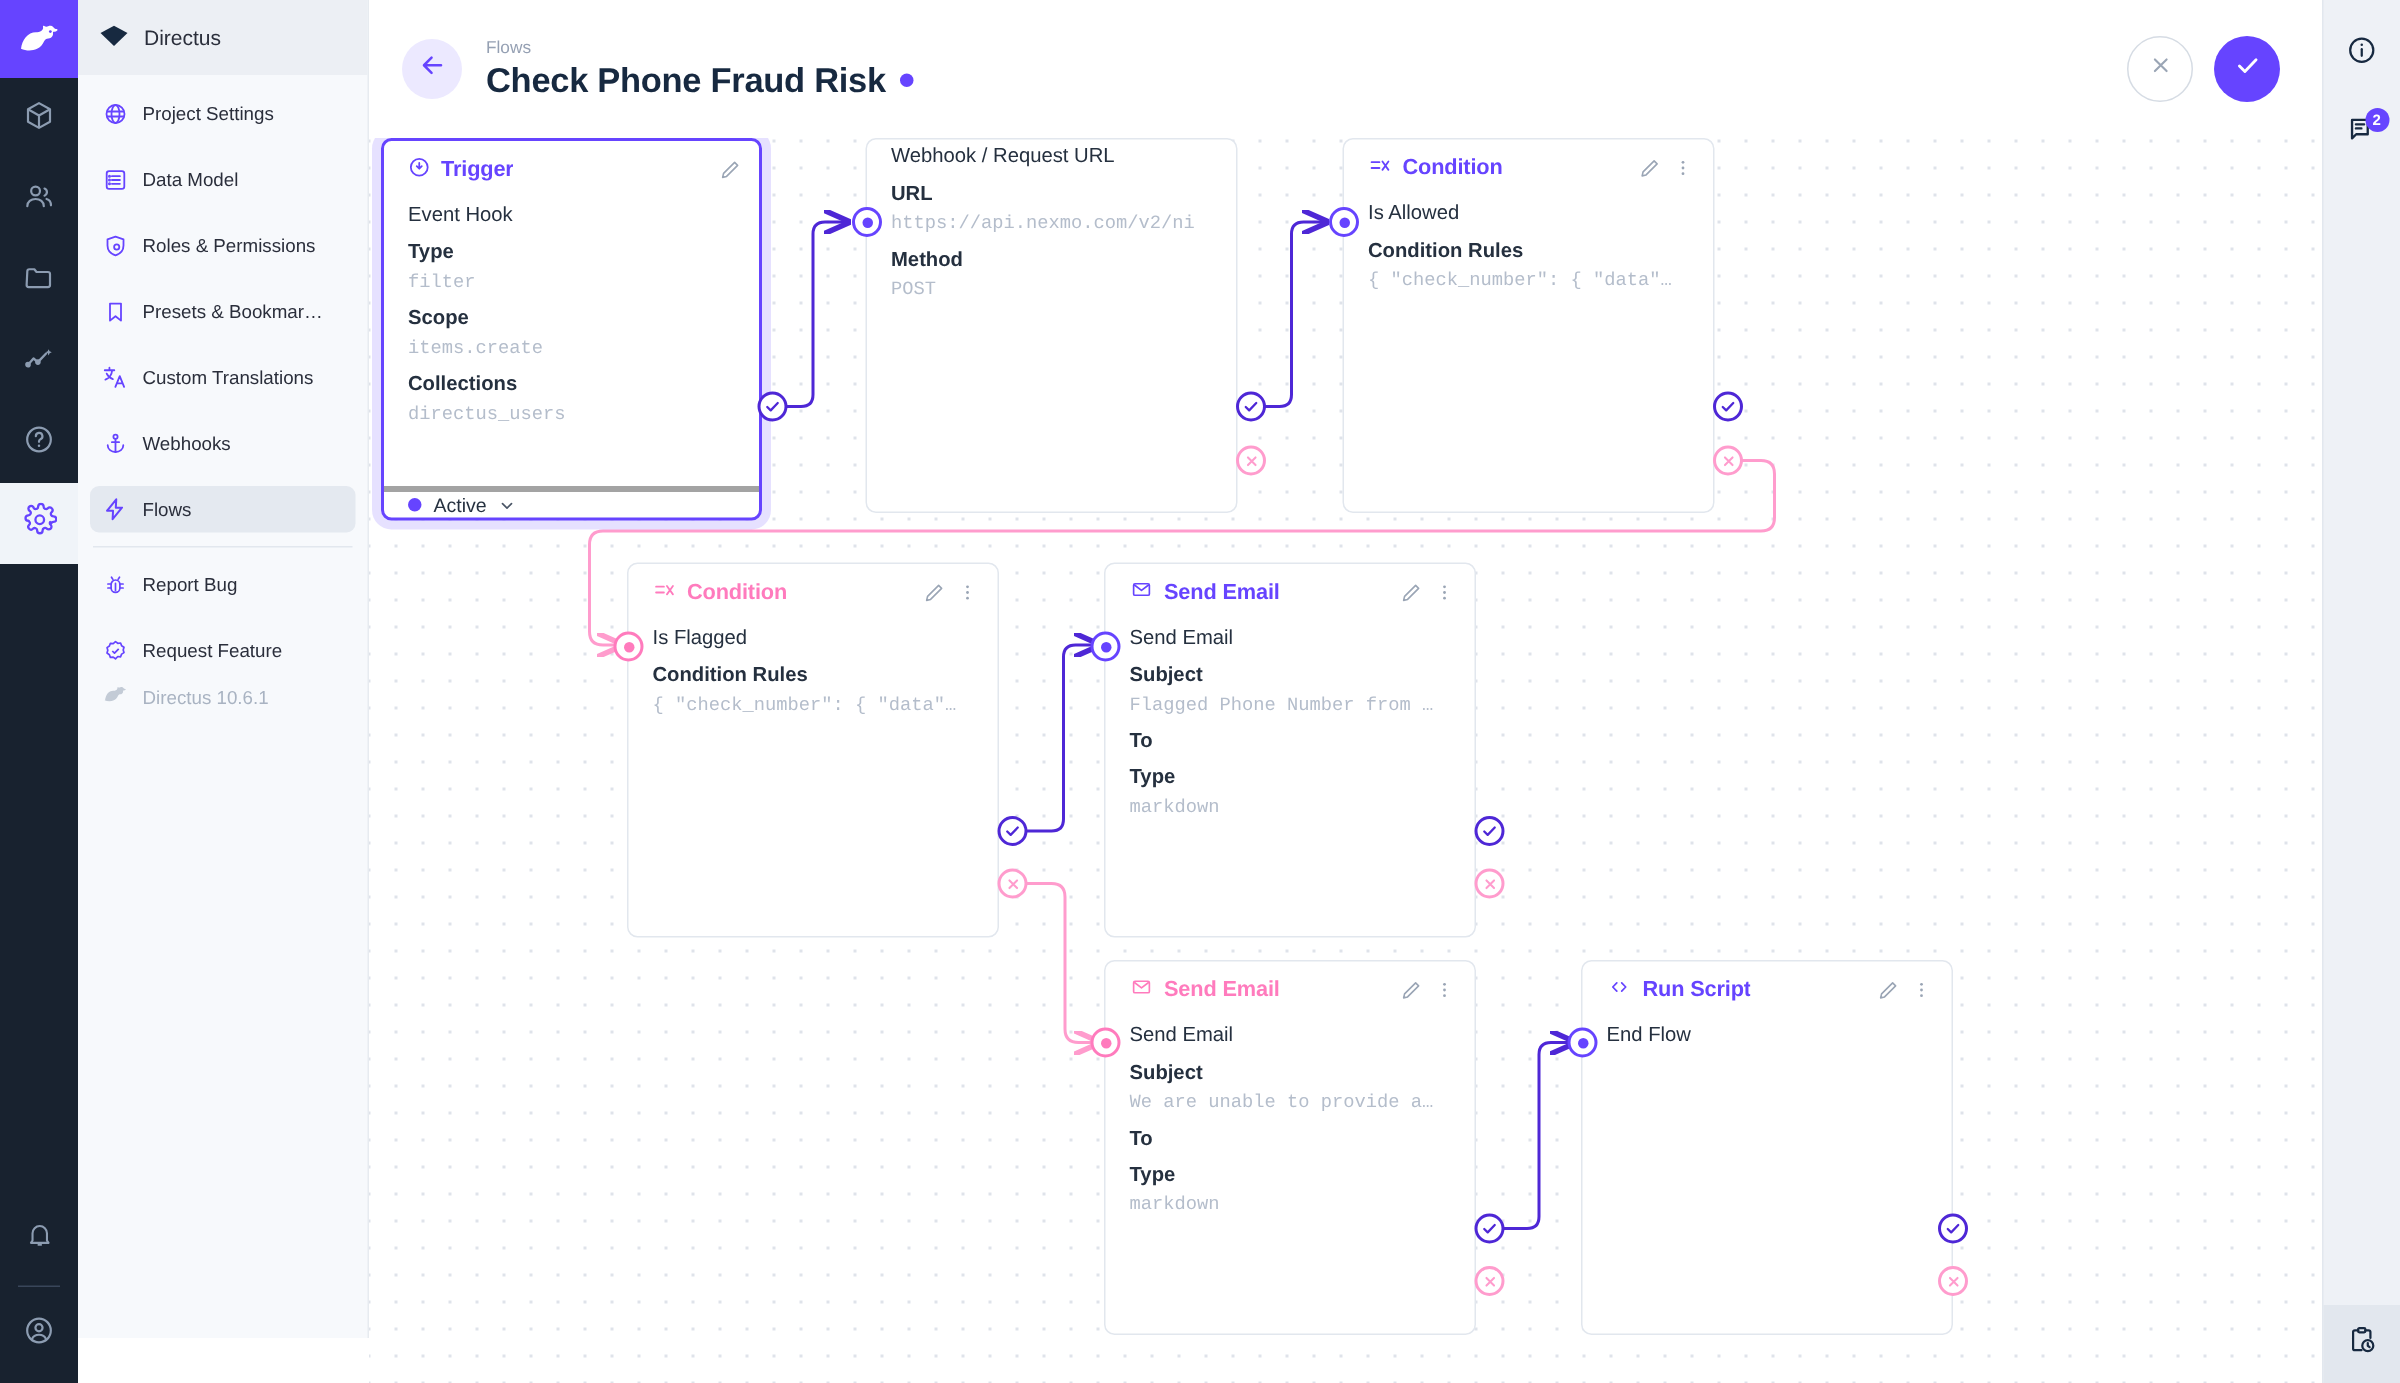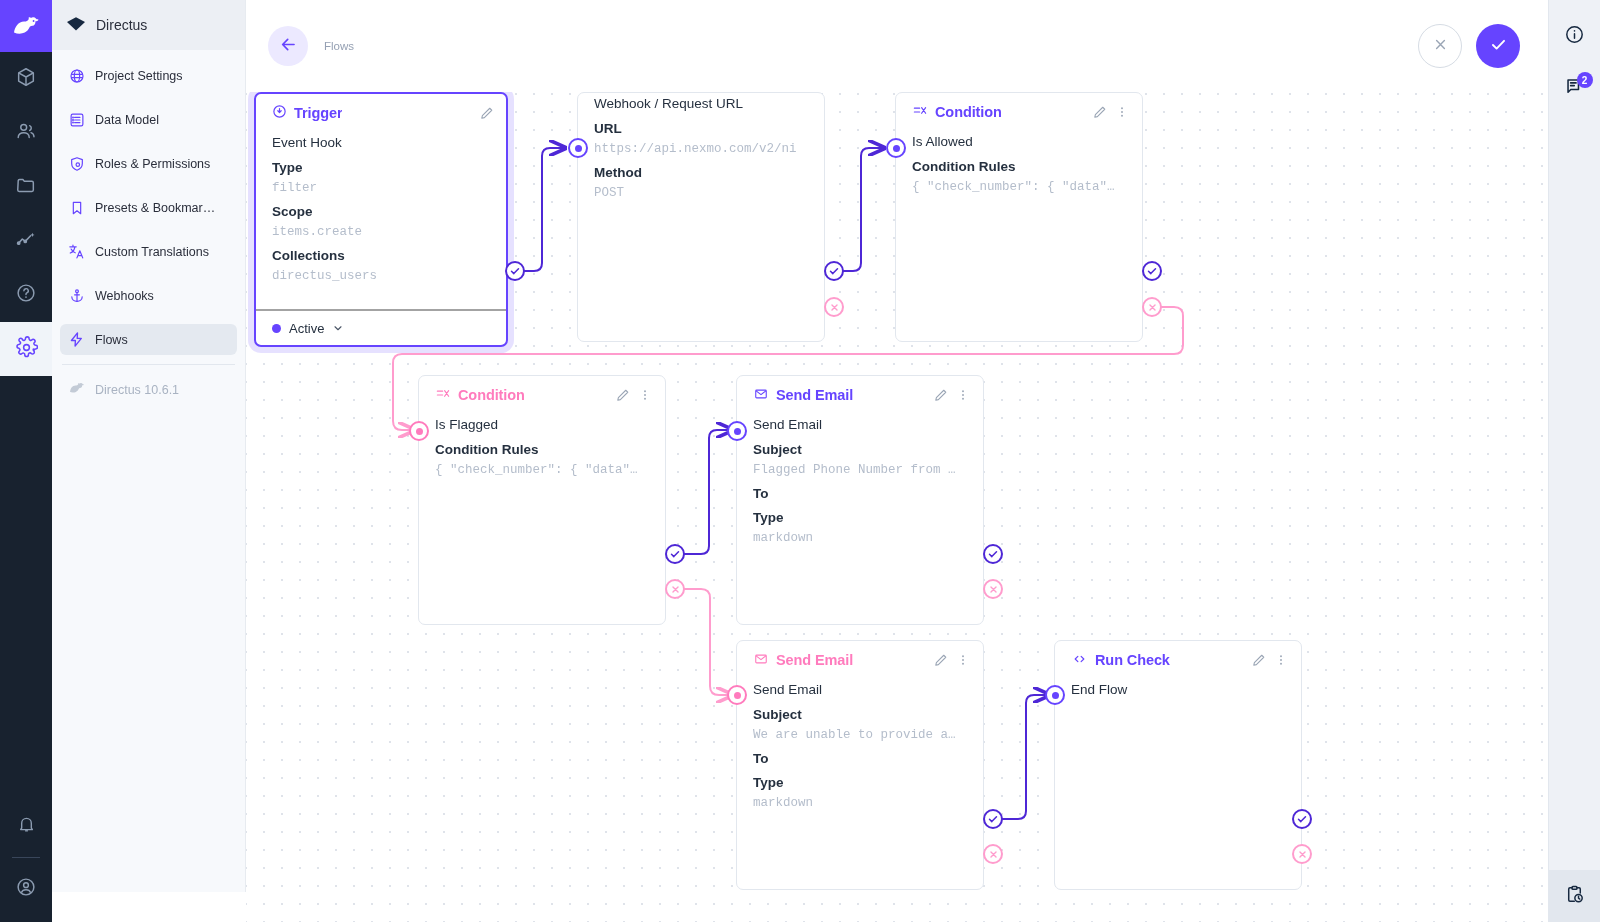--- a/index.html
+++ b/index.html
@@ -115,22 +115,22 @@
   .ac-pink   { color: #ff7bbd; }
   .head-tools { margin-left: auto; display: flex; align-items: center; gap: 3px; }
   .tool-btn { width: 20px; height: 20px; display: flex; align-items: center;
               justify-content: center; color: #9aa5b5; cursor: pointer; }
   .panel-body { padding: 0 16px 12px 16px; display: flex; flex-direction: column; justify-content: center; }
   .p-name  { font-size: 13.5px; color: #25303f; line-height: 22px; }
   .p-label { font-size: 13.5px; color: #25303f; font-weight: 700; line-height: 21px; margin-top: 3px; }
   .p-value { font-family: "Liberation Mono", monospace; font-size: 12.5px;
              color: #b4bdcb; line-height: 20px; white-space: nowrap; overflow: hidden; }
   .panel-foot {
-    margin-top: auto; border-top: 2px solid #a3a3a3;
-    height: 36px; display: flex; align-items: center; gap: 8px; padding: 0 16px;
+    margin-top: auto; border-top: 4px solid #a3a3a3;
+    height: 21px; display: flex; align-items: center; gap: 8px; padding: 0 16px;
     font-size: 13px; color: #25303f;
   }
   .status-dot { width: 9px; height: 9px; border-radius: 50%; background: #6644ff; }
 
   
   .port {
     position: absolute; width: 20px; height: 20px; border-radius: 50%;
     background: #fff; display: flex; align-items: center; justify-content: center;
     z-index: 32; cursor: pointer;
   }
@@ -326,20 +326,40 @@
           <svg width="17" height="17" viewBox="0 0 24 24" fill="none" stroke="currentColor" stroke-width="1.9" stroke-linejoin="round">
             <path d="M13.4 2.6 4.8 13.4h5.6L10 21.4l8.8-10.9h-5.8z"></path>
           </svg>
         </span>
         <span>Flows</span>
       </div>
     </div>
 
     <div class="nav-sep"></div>
 
+    <div class="nav-list" style="padding-top:0">
+      <div class="nav-item">
+        <span class="ni">
+          <svg width="16" height="16" viewBox="0 0 24 24" fill="none" stroke="currentColor" stroke-width="1.7" stroke-linecap="round">
+            <rect x="7.6" y="7" width="8.8" height="12.4" rx="4.4"></rect>
+            <path d="M9.4 6.4 8 4.2M14.6 6.4 16 4.2M7.6 11H4.4M7.6 15H4.4M16.4 11h3.2M16.4 15h3.2M12 10.4v7"></path>
+          </svg>
+        </span>
+        <span>Report Bug</span>
+      </div>
+      <div class="nav-item">
+        <span class="ni">
+          <svg width="16" height="16" viewBox="0 0 24 24" fill="none" stroke="currentColor" stroke-width="1.7" stroke-linejoin="round">
+            <path d="M12 2.6l2.3 1.7 2.8-.3 1 2.7 2.4 1.5-.8 2.7.8 2.7-2.4 1.5-1 2.7-2.8-.3L12 19.8l-2.3-1.7-2.8.3-1-2.7L3.5 14l.8-2.7L3.5 8.6 5.9 7l1-2.7 2.8.3z"></path>
+            <path d="M8.8 12l2.2 2.2 4.2-4.4"></path>
+          </svg>
+        </span>
+        <span>Request Feature</span>
+      </div>
+    </div>
 
     <div class="nav-version">
       <span>
         <svg width="17" height="14" viewBox="0 0 20 16" fill="#c3cbd6">
           <path d="M2 12.5c2.2 1 5 1.1 7.3.1 1.5-.7 2.6-1.9 3.2-3.4.3-.8 1.1-1.3 1.9-1.3.4 0 .8-.1 1.2-.4.7-.5 1.1-1.4.9-2.2-.1-.3.1-.5.4-.4.6.1 1.1-.1 1.6-.6.2-.2.1-.7-.3-.7-.5 0-.9-.2-1.2-.6-.6-.8-1.7-1.1-2.6-.6-.6.3-1.3.2-1.8-.1-.3-.2-.7.1-.6.5.1.4.1.8-.2 1.1-.6.8-1.6 1.3-2.6 1.2-2-.1-3.8.8-5 2.3-.8 1.1-1.5 3-1.8 4.9z"></path>
         </svg>
       </span>
       <span>Directus 10.6.1</span>
     </div>
   </div>
@@ -630,21 +650,21 @@
     </div>
 
     <div class="panel" style="left:808px; top:640px; width:248px; height:250px;">
       <div class="panel-head">
         <div class="ptype ac-purple">
           <span>
             <svg width="17" height="14" viewBox="0 0 24 24" fill="none" stroke="currentColor" stroke-width="2" stroke-linecap="round" stroke-linejoin="round">
               <path d="M9.2 7.4 4.6 12l4.6 4.6M14.8 7.4 19.4 12l-4.6 4.6"></path>
             </svg>
           </span>
-          <span class="tname">Run Check</span>
+          <span class="tname">Run Script</span>
         </div>
         <div class="head-tools">
           <div class="tool-btn">
             <svg width="15" height="15" viewBox="0 0 24 24" fill="none" stroke="currentColor" stroke-width="1.7" stroke-linejoin="round">
                 <path d="M17.2 3.6 20.4 6.8 8.6 18.6l-4.2 1 1-4.2z"></path>
               </svg>
           </div>
           <div class="tool-btn">
             <svg width="14" height="14" viewBox="0 0 24 24" fill="currentColor">
                 <circle cx="12" cy="5.5" r="1.6"></circle>
@@ -675,20 +695,24 @@
     <div class="topbar">
       <div class="back-btn">
         <span>
           <svg width="19" height="19" viewBox="0 0 24 24" fill="none" stroke="currentColor" stroke-width="2.1" stroke-linecap="round" stroke-linejoin="round">
             <path d="M19 12H5.4M11 5.6 4.6 12l6.4 6.4"></path>
           </svg>
         </span>
       </div>
       <div class="title-wrap">
         <div class="crumb">Flows</div>
+        <div class="title-row">
+          <div class="page-title">Check Phone Fraud Risk</div>
+          <div class="title-dot"></div>
+        </div>
       </div>
       <div class="topbar-actions">
         <div class="btn-circle btn-cancel">
           <span>
             <svg width="17" height="17" viewBox="0 0 24 24" fill="none" stroke="currentColor" stroke-width="2" stroke-linecap="round">
                 <path d="M6.5 6.5l11 11M17.5 6.5l-11 11"></path>
               </svg>
           </span>
         </div>
         <div class="btn-circle btn-save">

